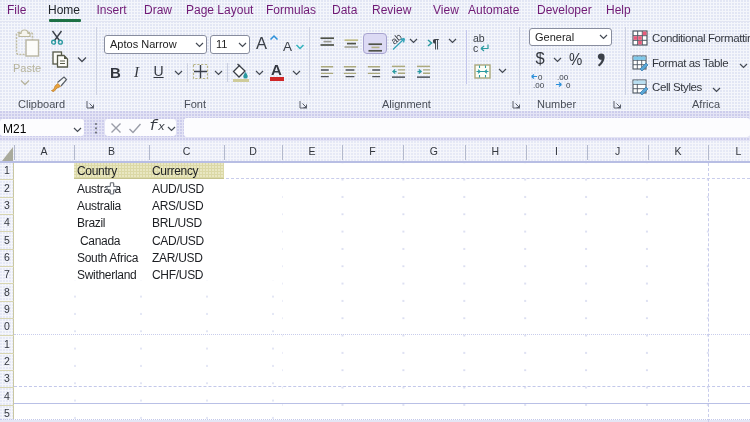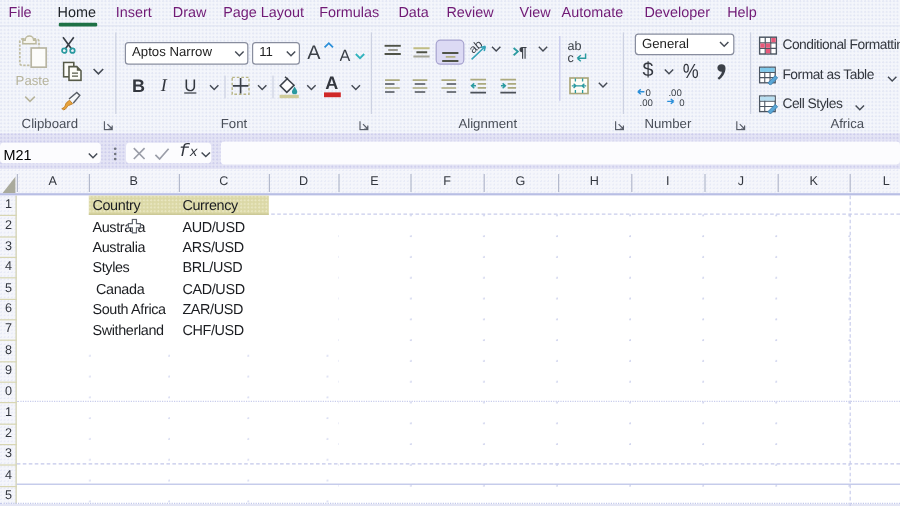--- a/index.html
+++ b/index.html
@@ -385,21 +385,21 @@
   <div class="rline" style="top:370.0px"></div>
   <div class="rline" style="top:387.3px"></div>
   <div class="rline" style="top:404.6px"></div>
   <div class="rline" style="top:421.9px"></div>
   <div class="cell" style="left:77px;top:164.2px">Country</div>
   <div class="cell" style="left:152px;top:164.2px">Currency</div>
   <div class="cell" style="left:77px;top:181.5px">Australia</div>
   <div class="cell" style="left:152px;top:181.5px">AUD/USD</div>
   <div class="cell" style="left:77px;top:198.9px">Australia</div>
   <div class="cell" style="left:152px;top:198.9px">ARS/USD</div>
-  <div class="cell" style="left:77px;top:216.2px">Styles</div>
+  <div class="cell" style="left:77px;top:216.2px">Brazil</div>
   <div class="cell" style="left:152px;top:216.2px">BRL/USD</div>
   <div class="cell" style="left:80px;top:233.5px">Canada</div>
   <div class="cell" style="left:152px;top:233.5px">CAD/USD</div>
   <div class="cell" style="left:77px;top:250.8px">South Africa</div>
   <div class="cell" style="left:152px;top:250.8px">ZAR/USD</div>
   <div class="cell" style="left:77px;top:268.2px">Switherland</div>
   <div class="cell" style="left:152px;top:268.2px">CHF/USD</div>
 
 </div>
 

